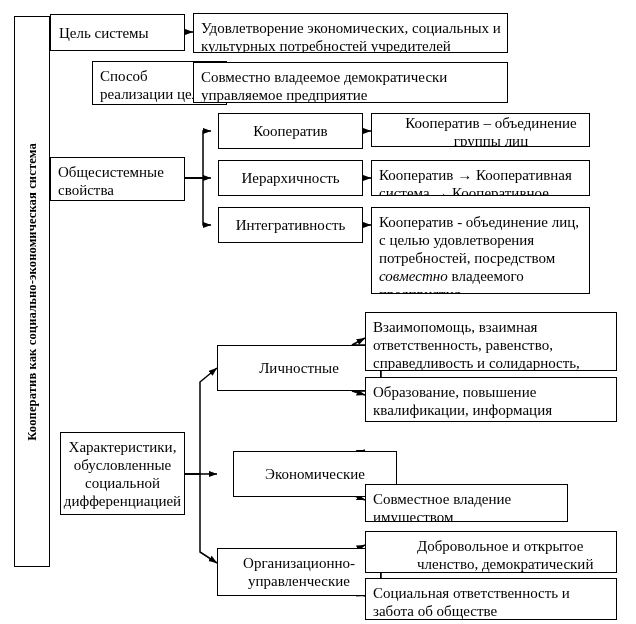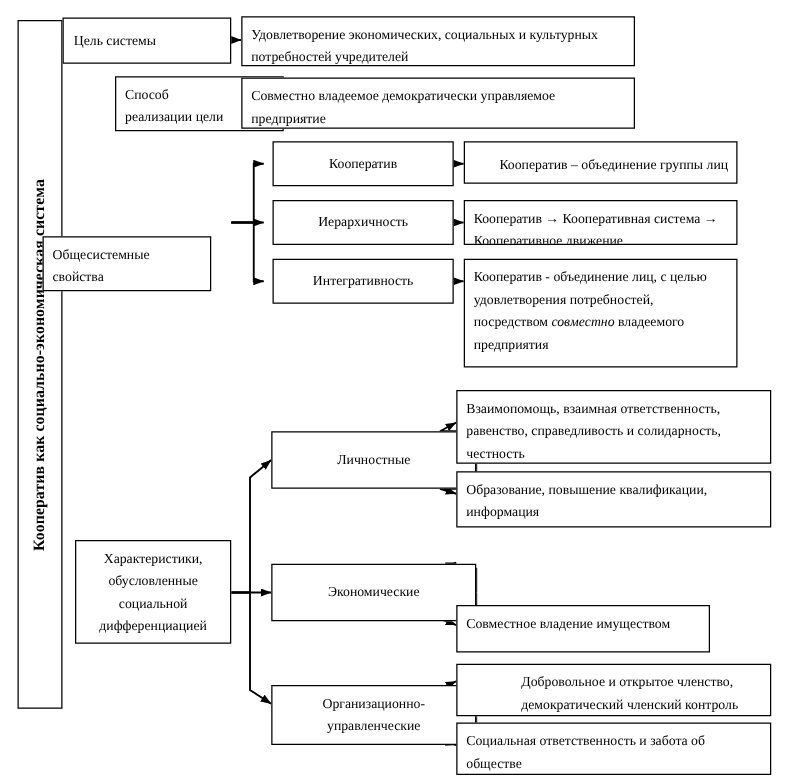--- a/index.html
+++ b/index.html
@@ -14,21 +14,21 @@
     height:624px;
     background:#ffffff;
     overflow:hidden;
   }
   .box{
     position:absolute;
     border:1.6px solid #000000;
     background:#ffffff;
     box-sizing:border-box;
     overflow:hidden;
-    font-size:11px;
+    font-size:15px;
     line-height:18px;
     color:#000;
   }
   .box .txt{
     display:block;
     padding:4px 7px 0 7px;
     white-space:pre-line;
   }
   .box.center{
     display:flex;
@@ -129,21 +129,21 @@
 
   <div class="box vcenter-left" style="left:50px;top:14px;width:135px;height:37px;">
     <span class="txt">Цель системы</span>
   </div>
 
   <div class="box lefttop" style="left:56px;top:61px;width:135px;height:44px;margin-left:36px;">
     <span class="txt">Способ
 реализации цели</span>
   </div>
 
-  <div class="box lefttop" style="left:34px;top:157px;width:135px;height:44px;margin-top:32px;">
+  <div class="box lefttop" style="left:50px;top:157px;width:135px;height:44px;">
     <span class="txt">Общесистемные
 свойства</span>
   </div>
 
   <div class="box center" style="left:60px;top:432px;width:125px;height:83px;">
     <span class="txt">Характеристики,
 обусловленные
 социальной
 дифференциацией</span>
   </div>
@@ -177,21 +177,21 @@
   </div>
 
   <div class="box lefttop" style="left:371px;top:207px;width:219px;height:87px;">
     <span class="txt">Кооператив  - объединение лиц, с целью удовлетворения потребностей, посредством <span class="ital">совместно</span> владеемого предприятия</span>
   </div>
 
   <div class="box center" style="left:217px;top:345px;width:164px;height:46px;">
     <span class="txt">Личностные</span>
   </div>
 
-  <div class="box center" style="left:217px;top:451px;width:164px;height:46px;">
+  <div class="box center" style="left:233px;top:451px;width:164px;height:46px;">
     <span class="txt">Экономические</span>
   </div>
 
   <div class="box center" style="left:217px;top:548px;width:164px;height:48px;">
     <span class="txt">Организационно-
 управленческие</span>
   </div>
 
   <div class="box lefttop" style="left:365px;top:312px;width:252px;height:59px;">
     <span class="txt">Взаимопомощь, взаимная ответственность, равенство, справедливость и солидарность, честность</span>

